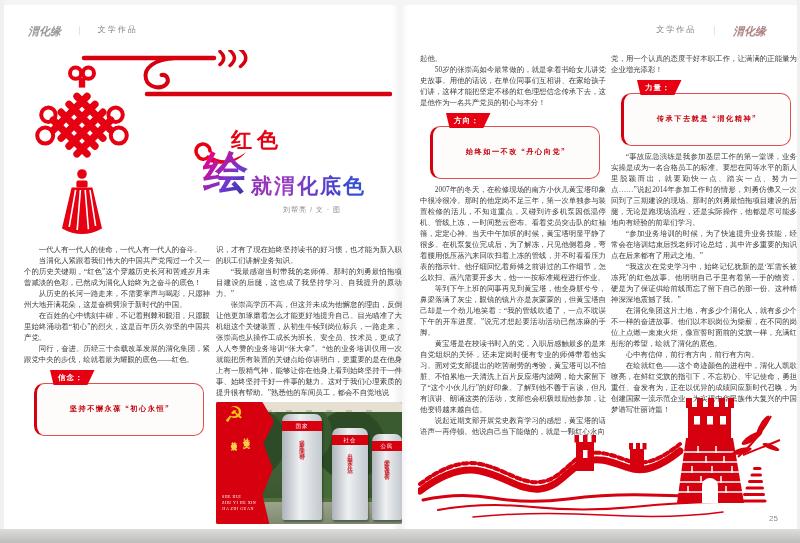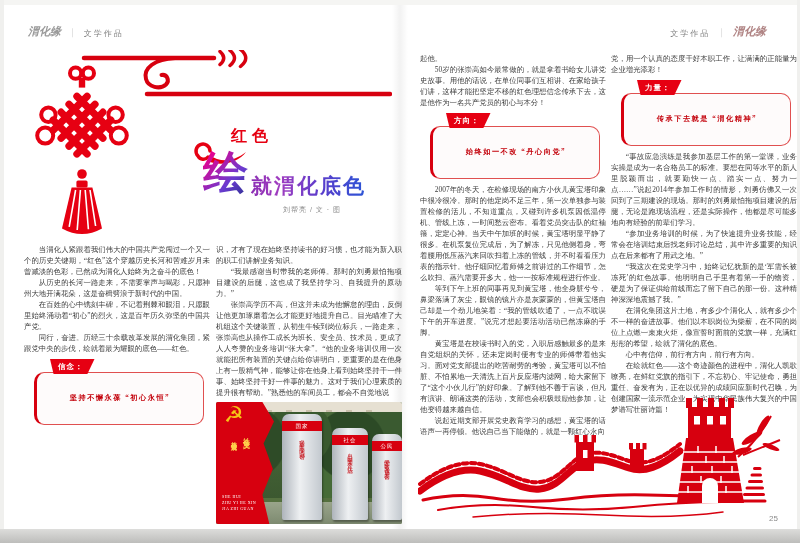--- a/index.html
+++ b/index.html
@@ -10,31 +10,31 @@
   }
   .edge-top{position:absolute;left:0;top:0;width:800px;height:5px;background:#f5f5f3;}
   .edge-bottom{position:absolute;left:0;top:529px;width:800px;height:14px;
     background:linear-gradient(#dddddb,#bdbdbb);}
   .edge-left{position:absolute;left:0;top:0;width:4px;height:543px;background:#f0f0ee;}
   .edge-right{position:absolute;right:0;top:0;width:3px;height:543px;background:#f0f0ee;}
   .gutter{position:absolute;left:392px;top:5px;width:16px;height:524px;
     background:linear-gradient(90deg,rgba(0,0,0,0) 0%,rgba(0,0,0,0.05) 50%,rgba(0,0,0,0) 100%);}
 
   
-  .hdr{position:absolute;top:24px;display:flex;align-items:flex-end;gap:7px;}
+  .hdr{position:absolute;top:24px;display:flex;align-items:flex-start;gap:14px;}
   .hdr-left{left:28px;}
   .hdr-right{right:34px;}
   .logo{font-family:"Liberation Serif","DejaVu Serif",serif;font-style:italic;font-weight:bold;
     font-size:11px;color:#9a9a9a;letter-spacing:0;}
   .logo-red{color:#b08484;}
   .hdr-div{color:#cfcfcf;font-size:9px;}
   .hdr-sec{font-size:8px;color:#7c7c7c;letter-spacing:2px;}
 
   
-  .t-red{position:absolute;left:231px;top:126px;font-size:16px;font-weight:900;
+  .t-red{position:absolute;left:231px;top:126px;font-size:21px;font-weight:900;
     color:#e60012;letter-spacing:5px;}
   .t-hui{position:absolute;left:203px;top:150px;font-size:45px;font-weight:900;line-height:1;
     background:linear-gradient(135deg,#ec008c 10%,#a families?,#6a3bd0 60%,#2e3192);
     background:linear-gradient(135deg,#ec008c 10%,#6a3bd0 65%,#2e3192);
     -webkit-background-clip:text;background-clip:text;color:transparent;}
   .t-rest{position:absolute;left:251px;top:172px;font-size:21px;font-weight:900;letter-spacing:2px;
     background:linear-gradient(90deg,#8b2fb4 0%,#a03cc0 25%,#5b3ccb 60%,#2b55d6 100%);
     -webkit-background-clip:text;background-clip:text;color:transparent;}
   .byline{position:absolute;left:283px;top:205px;font-size:7px;color:#8a8a8a;letter-spacing:1px;}
 
@@ -166,20 +166,21 @@
     <path d="M38 34 C62 50 86 48 112 28 C96 50 60 58 36 46 Z" fill="#e60012"></path>
   </svg>
 </div>
 
 <div class="t-red">红色</div>
 <div class="t-hui">绘</div>
 <div class="t-rest">就渭化底色</div>
 <div class="byline">刘帮亮 / 文 · 图</div>
 
 <div class="col" style="left:24px;top:244px;">
+  <p class="para">一代人有一代人的使命，一代人有一代人的奋斗。</p>
   <p class="para">当渭化人紧跟着我们伟大的中国共产党闯过一个又一个的历史关键期，“红色”这个穿越历史长河和苦难岁月未曾减淡的色彩，已然成为渭化人始终为之奋斗的底色！</p>
   <p class="para">从历史的长河一路走来，不需要掌声与喝彩，只愿神州大地开满花朵，这是奋楫劈浪于新时代的中国。</p>
   <p class="para">在百姓的心中镌刻丰碑，不记着荆棘和眼泪，只愿眼里始终涌动着“初心”的烈火，这是百年历久弥坚的中国共产党。</p>
   <p class="para">同行，奋进。历经三十余载改革发展的渭化集团，紧跟党中央的步伐，绘就着最为耀眼的底色——红色。</p>
   <div class="callout">
     <div class="callout-tag">信念：</div>
     <div class="callout-box">坚持不懈永葆 “初心永恒”</div>
   </div>
 </div>
 

